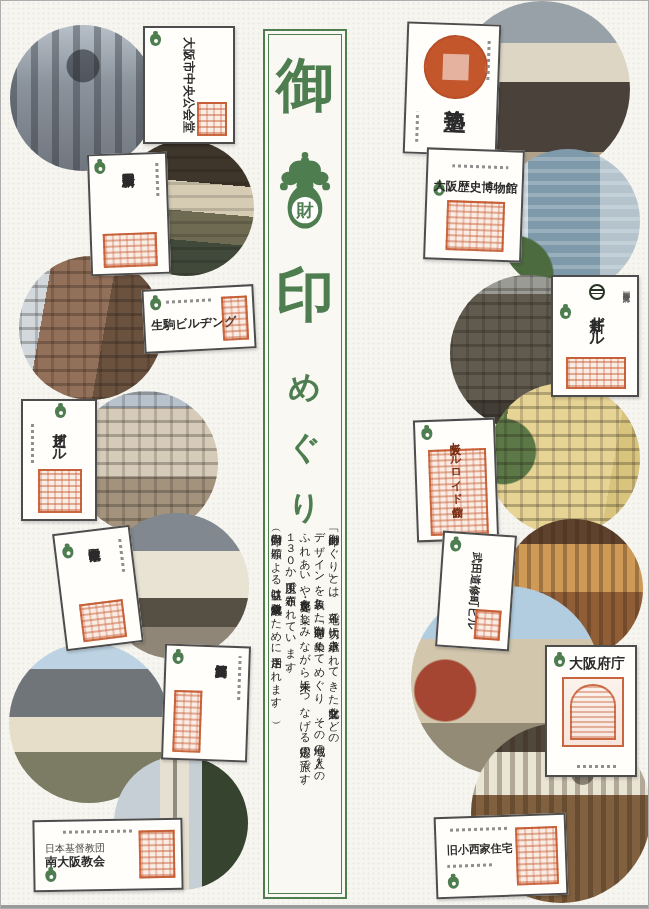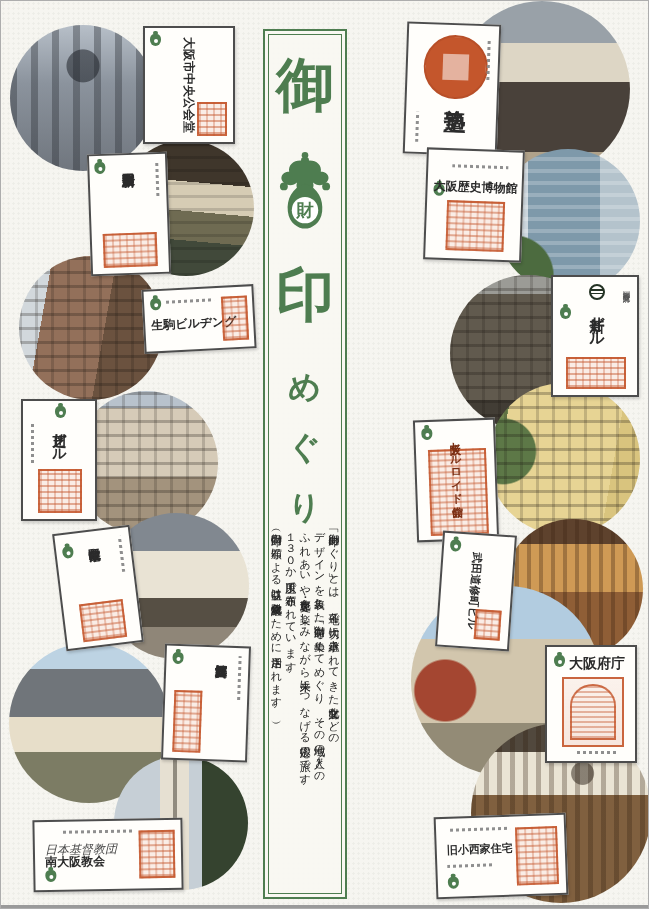--- a/index.html
+++ b/index.html
@@ -104,21 +104,21 @@
   .pouch-mini::before{content:"";position:absolute;left:3px;top:-3px;width:5px;height:4px;
     background:var(--green);border-radius:2px;}
   .pouch-mini::after{content:"";position:absolute;left:3.5px;top:5px;width:4px;height:4px;
     border-radius:50%;background:#fff;}
   .tvd{position:absolute;width:3px;background:repeating-linear-gradient(0deg,#8f8f8f 0 3px,transparent 3px 6px);}
   .thd{position:absolute;height:3px;background:repeating-linear-gradient(90deg,#8f8f8f 0 3px,transparent 3px 6px);}
   .rot90{position:absolute;left:50%;top:50%;transform:translate(-50%,-50%) rotate(90deg);}
   .logo-circle{position:absolute;width:16px;height:16px;border:2px solid #243324;border-radius:50%;
     box-sizing:border-box;
     background:linear-gradient(0deg, transparent 0 30%, #243324 30% 44%, transparent 44% 58%, #243324 58% 72%, transparent 72%);}
-  .sub{font-size:12px;color:#444;font-style:italic;}
+  .sub{font-size:10px;color:#444;}
   .note-v{writing-mode:vertical-rl;font-size:7.5px;color:#555;letter-spacing:.5px;}
 </style>
 </head>
 <body>
 
 <div id="poster">
 
   <div class="ph" id="ph1"></div>
   <div class="ph" id="ph2"></div>
   <div class="ph grid" id="ph3"></div>
@@ -237,21 +237,21 @@
   </div>
 
   <div class="card" style="left:438px;top:532px;width:74px;height:116px;transform:rotate(4deg);">
     <div class="rot90" style="width:104px;text-align:center;">
       <span class="hname" style="font-size:11px;">武田道修町ビル</span>
     </div>
     <span class="pouch-mini" style="left:6px;top:6px;"></span>
     <div class="stamp" style="right:8px;bottom:8px;width:26px;height:30px;"></div>
   </div>
 
-  <div class="card" style="left:544px;top:644px;width:92px;height:118px;">
+  <div class="card" style="left:544px;top:644px;width:92px;height:132px;">
     <span class="pouch-mini" style="left:7px;top:8px;"></span>
     <div class="hname abs" style="left:22px;top:8px;font-size:14px;">大阪府庁</div>
     <div class="stamp-arch" style="left:15px;top:30px;width:62px;height:70px;"></div>
     <div class="thd" style="left:30px;bottom:7px;width:40px;"></div>
   </div>
 
   <div class="card" style="left:434px;top:814px;width:132px;height:82px;transform:rotate(-2deg);">
     <div class="thd" style="left:14px;top:10px;width:60px;"></div>
     <div class="hname abs" style="left:10px;top:24px;font-size:11px;">旧小西家住宅</div>
     <div class="thd" style="left:10px;top:46px;width:46px;"></div>

